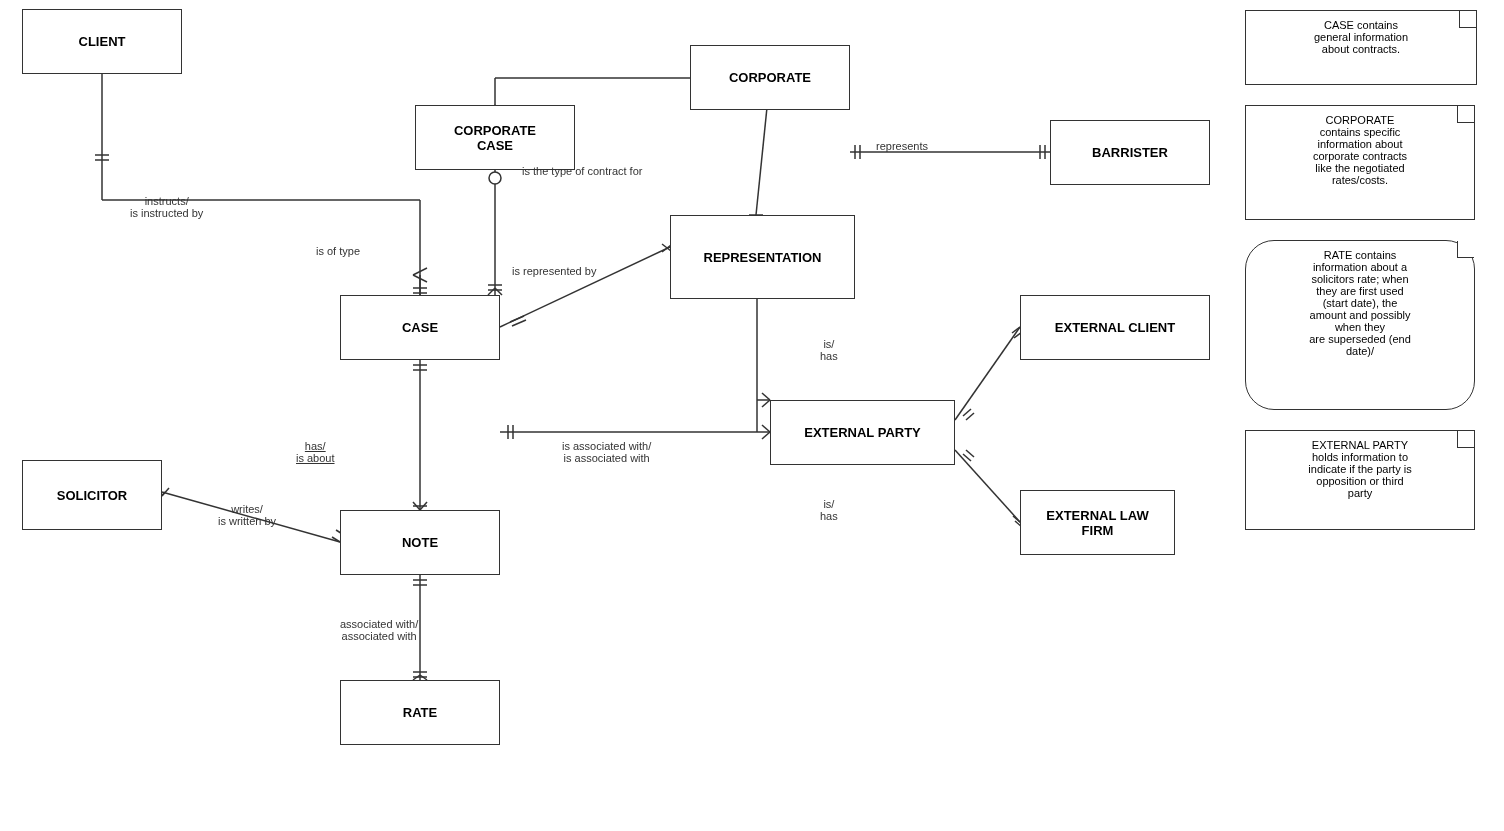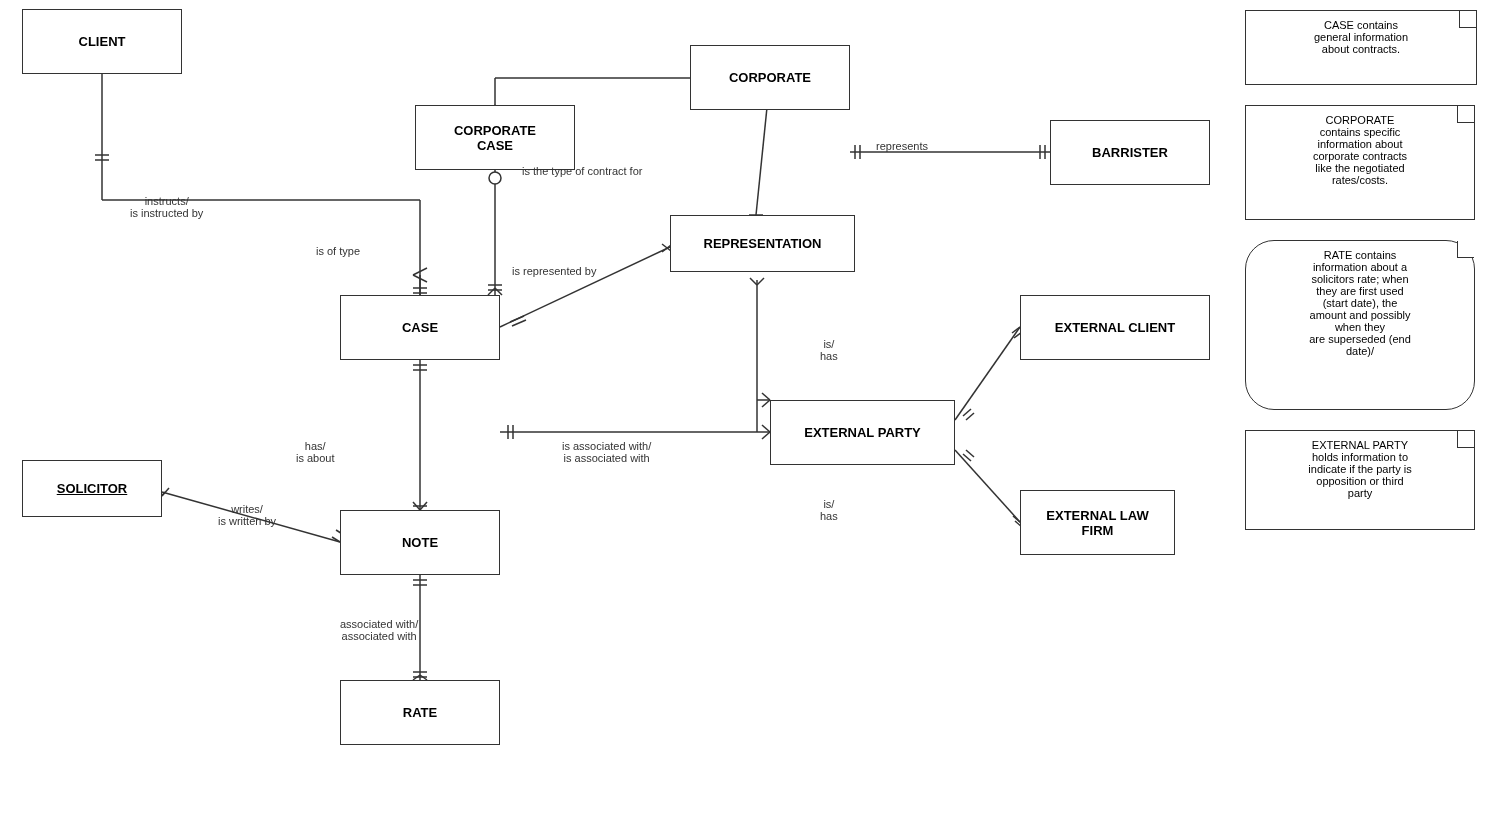--- a/index.html
+++ b/index.html
@@ -199,37 +199,37 @@
   </div>
 
   <div class="entity-box" style="left:415px; top:105px; width:160px; height:65px;">
     <span>CORPORATE<br>CASE</span>
   </div>
 
   <div class="entity-box" style="left:1050px; top:120px; width:160px; height:65px;">
     <span>BARRISTER</span>
   </div>
 
-  <div class="entity-box" style="left:670px; top:215px; width:185px; height:57px;">
+  <div class="entity-box" style="left:670px; top:215px; width:185px; height:84px;">
     <span>REPRESENTATION</span>
   </div>
 
   <div class="entity-box" style="left:340px; top:295px; width:160px; height:65px;">
     <span>CASE</span>
   </div>
 
   <div class="entity-box" style="left:1020px; top:295px; width:190px; height:65px;align-items:center;">
     <span>EXTERNAL CLIENT</span>
   </div>
 
   <div class="entity-box" style="left:770px; top:400px; width:185px; height:65px;">
     <span>EXTERNAL PARTY</span>
   </div>
 
-  <div class="entity-box" style="left:22px; top:460px; width:140px; height:57px;text-decoration:underline;">
+  <div class="entity-box" style="left:22px; top:460px; width:140px; height:70px;">
     <span>SOLICITOR</span>
   </div>
 
   <div class="entity-box" style="left:340px; top:510px; width:160px; height:65px;">
     <span>NOTE</span>
   </div>
 
   <div class="entity-box" style="left:1020px; top:490px; width:155px; height:65px;">
     <span>EXTERNAL LAW<br>FIRM</span>
   </div>
@@ -245,21 +245,21 @@
   <div class="label" style="left:522px; top:165px;">is the type of contract for</div>
 
   <div class="label" style="left:512px; top:265px;">is represented by</div>
 
   <div class="label" style="left:862px; top:140px;padding-left:14px;">represents</div>
 
   <div class="label" style="left:820px; top:338px;">is/<br>has</div>
 
   <div class="label" style="left:562px; top:440px;">is associated with/<br>is associated with</div>
 
-  <div class="label" style="left:296px; top:440px;">has/<br>is about</div>
+  <div class="label" style="left:296px; top:440px;text-decoration:underline;">has/<br>is about</div>
 
   <div class="label" style="left:218px; top:503px;">writes/<br>is written by</div>
 
   <div class="label" style="left:820px; top:498px;">is/<br>has</div>
 
   <div class="label" style="left:340px; top:618px;">associated with/<br>associated with</div>
 
   <div class="note-box" style="left:1245px; top:10px; width:232px; min-height:75px;">
     <span>CASE contains<br>general information<br>about contracts.</span>
   </div>

